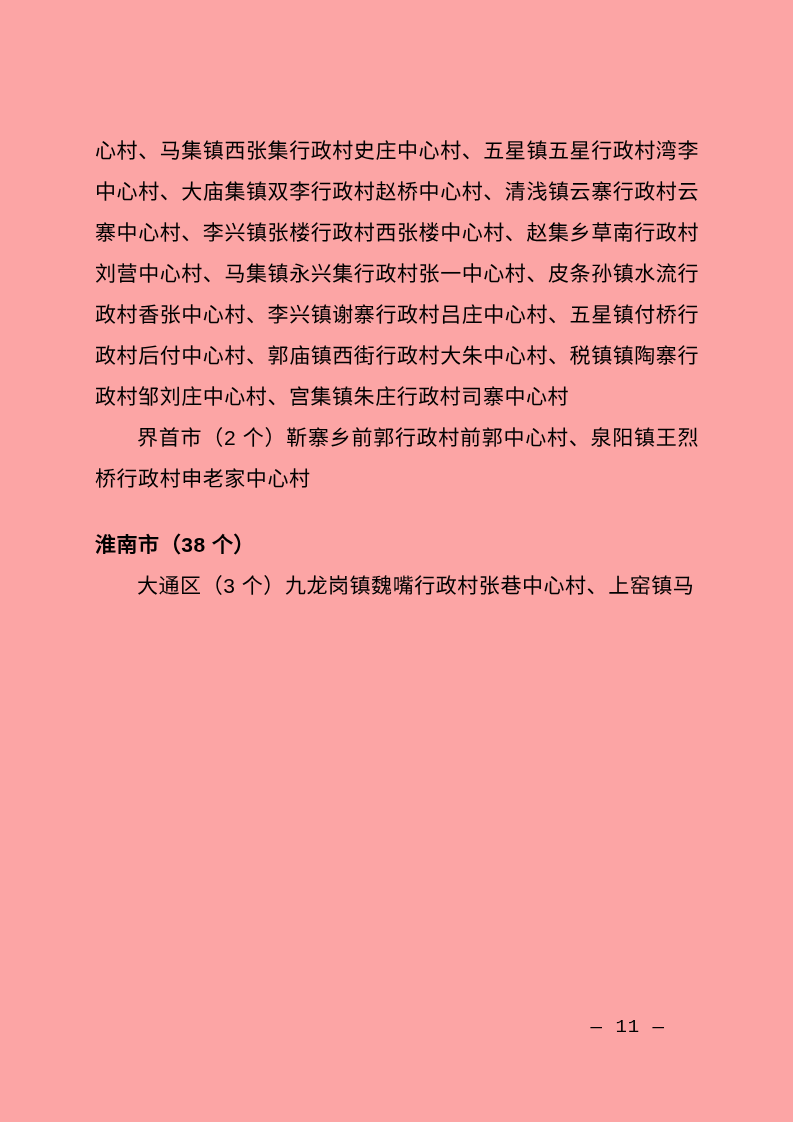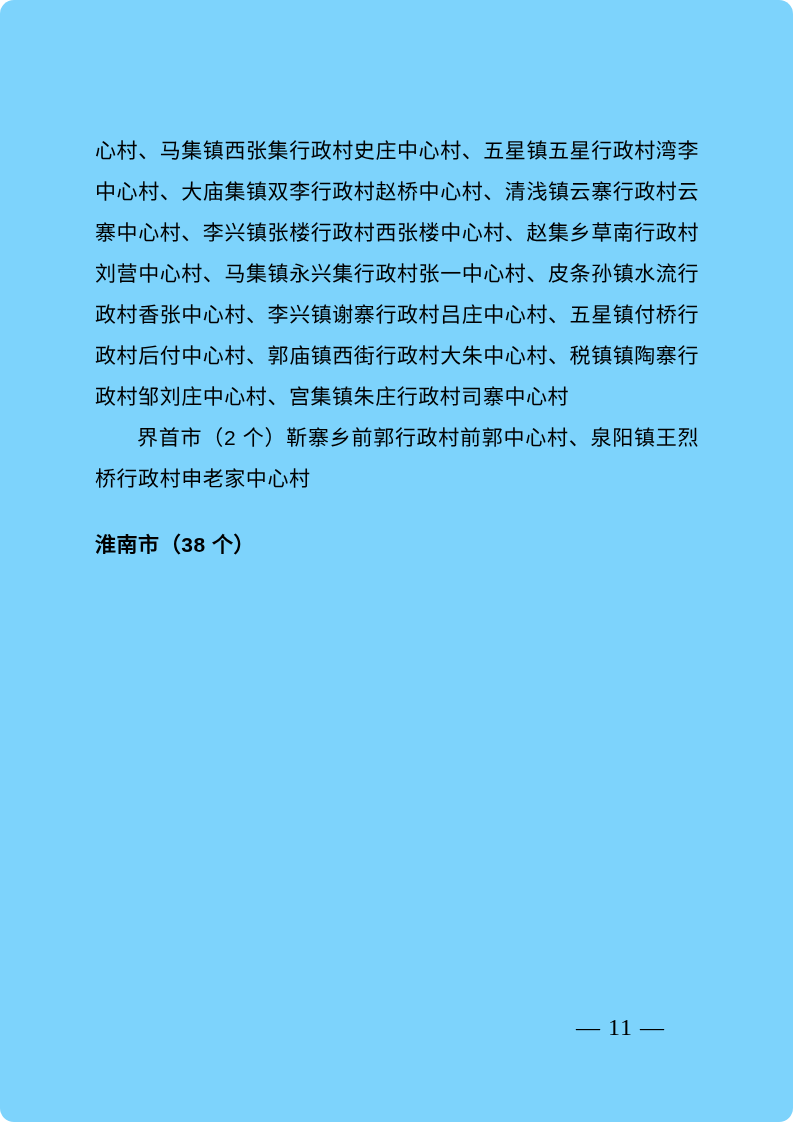--- a/index.html
+++ b/index.html
@@ -4,25 +4,24 @@
 <style>
   html, body {
     margin: 0;
     padding: 0;
     background: #ffffff;
   }
   .page {
     position: relative;
     width: 793px;
     height: 1122px;
-    background: #7dd3fc;
+    background: #fca5a5;
     overflow: hidden;
     font-family: "Liberation Sans", "DejaVu Sans", sans-serif;
     color: #000000;
-    border-radius: 14px;
   }
   .page-body {
     position: absolute;
     left: 95px;
     top: 130px;
     width: 604px;
   }
   .para {
     margin: 0;
     font-size: 21px;
@@ -40,30 +39,31 @@
     line-height: 41px;
     letter-spacing: 0.55px;
     font-weight: bold;
     text-align: left;
     color: #000000;
   }
   .page-footer {
     position: absolute;
     top: 1014px;
     right: 128px;
-    font-size: 24px;
+    font-size: 19px;
     line-height: 26px;
     letter-spacing: 1px;
     color: #000000;
-    font-family: Liberation Serif, serif;
+    font-family: Liberation Mono, monospace;
   }
 </style>
 </head>
 <body>
 
 <div class="page">
   <div class="page-body">
     <p class="para">心村、马集镇西张集行政村史庄中心村、五星镇五星行政村湾李中心村、大庙集镇双李行政村赵桥中心村、清浅镇云寨行政村云寨中心村、李兴镇张楼行政村西张楼中心村、赵集乡草南行政村刘营中心村、马集镇永兴集行政村张一中心村、皮条孙镇水流行政村香张中心村、李兴镇谢寨行政村吕庄中心村、五星镇付桥行政村后付中心村、郭庙镇西街行政村大朱中心村、税镇镇陶寨行政村邹刘庄中心村、宫集镇朱庄行政村司寨中心村</p>
     <p class="para indent">界首市（2 个）靳寨乡前郭行政村前郭中心村、泉阳镇王烈桥行政村申老家中心村</p>
     <h2 class="section-heading">淮南市（38 个）</h2>
+    <p class="para indent">大通区（3 个）九龙岗镇魏嘴行政村张巷中心村、上窑镇马</p>
   </div>
   <div class="page-footer">— 11 —</div>
 </div>
 
 </body></html>

